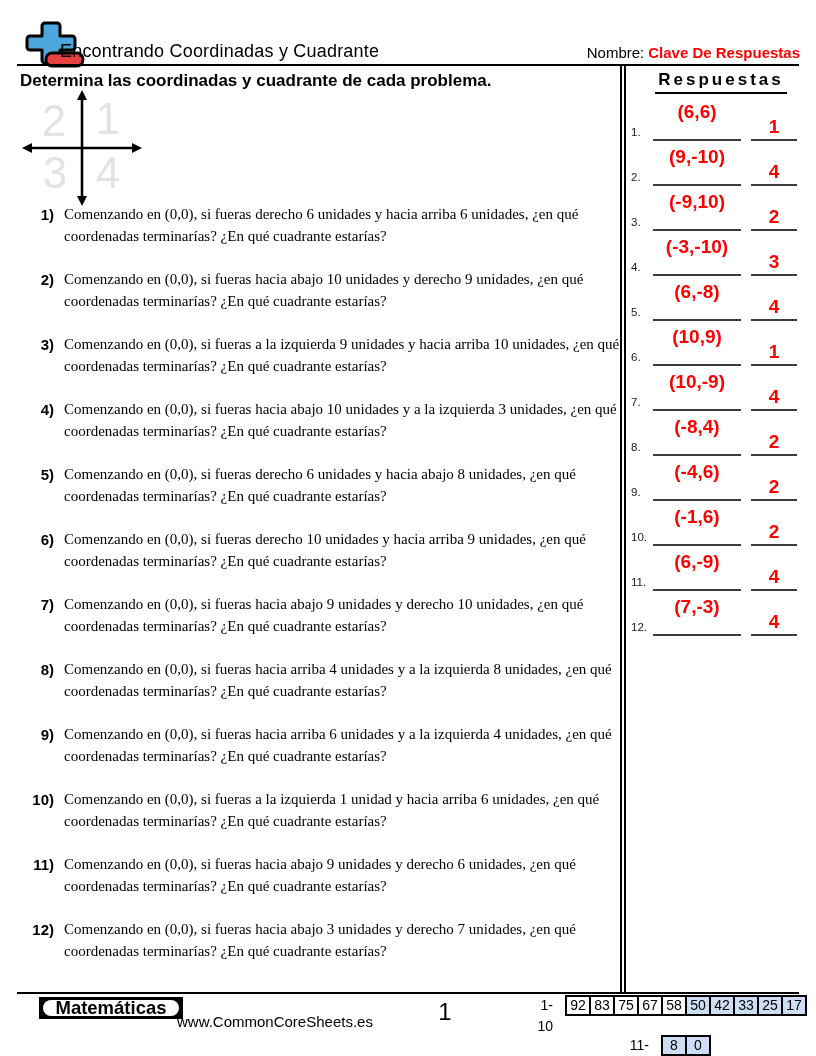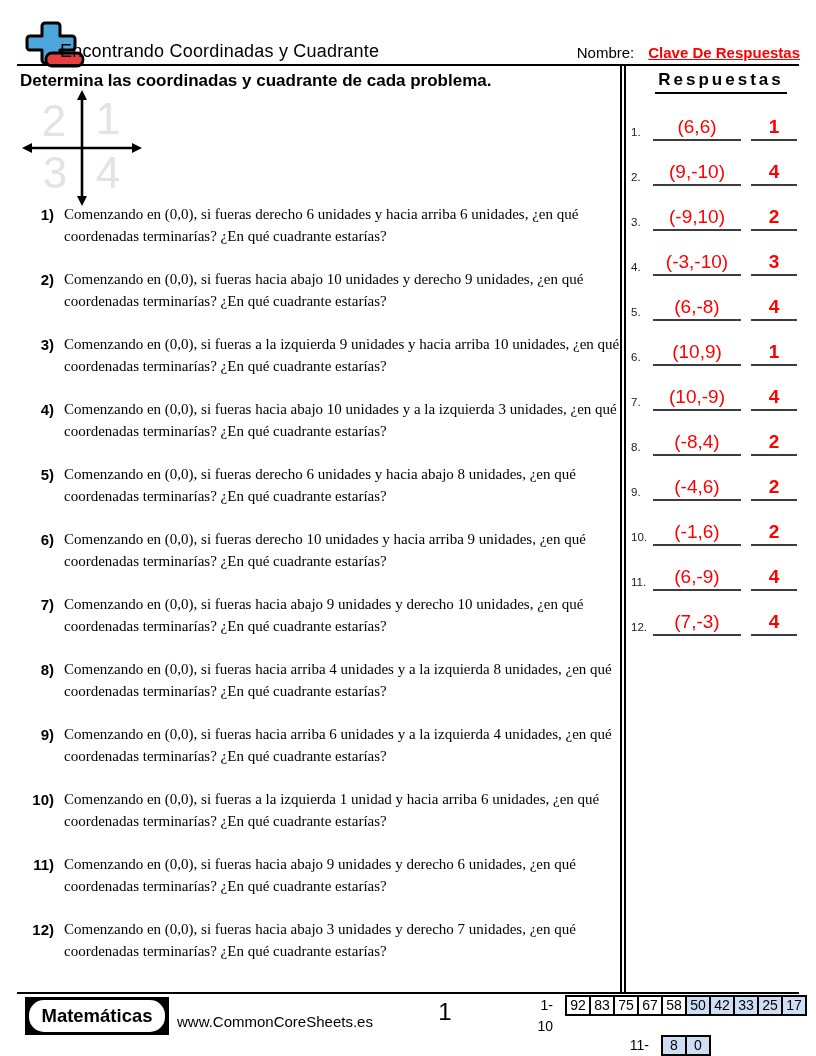--- a/index.html
+++ b/index.html
@@ -10,21 +10,21 @@
   *{box-sizing:border-box;}
   html,body{margin:0;padding:0;background:#ffffff;}
   body{width:816px;height:1056px;font-family:"Liberation Sans",sans-serif;color:#000;}
   .page{position:relative;width:816px;height:1056px;background:#fff;overflow:hidden;}
 
   
   .logo-svg{position:absolute;left:24px;top:20px;width:62px;height:50px;}
   .header-line{position:absolute;left:17px;top:64px;width:782px;height:2px;background:#000;}
   .title{position:absolute;left:60px;top:41px;width:540px;text-align:left;font-size:18px;letter-spacing:.2px;white-space:nowrap;}
   .name-block{position:absolute;right:16px;top:44px;font-size:15px;white-space:nowrap;}
-  .name-value{color:var(--accent);font-weight:bold;margin-left:14px;text-decoration:underline;}
+  .name-value{color:var(--accent);font-weight:bold;margin-left:4px;}
 
   
   .instruction{position:absolute;left:20px;top:71px;font-size:17px;font-weight:bold;}
   .quad-svg{position:absolute;left:16px;top:88px;width:132px;height:122px;}
   .quad-svg text{font-family:"Liberation Sans",sans-serif;font-size:44px;fill:var(--quad-gray);text-anchor:middle;}
 
   
   .problems{position:absolute;left:28px;top:204px;width:592px;}
   .problem{display:flex;margin-bottom:22px;font-size:15px;line-height:21.5px;}
   .p-num{min-width:26px;text-align:right;font-weight:bold;margin-right:10px;flex:none;}
@@ -32,26 +32,26 @@
 
   
   .column-divider{position:absolute;left:620px;top:66px;height:927px;width:6px;border-left:2px solid #000;border-right:2px solid #000;}
 
   
   .answers{position:absolute;left:631px;top:70px;width:180px;}
   .answers-title{width:fit-content;margin:0 auto;font-size:17px;font-weight:bold;letter-spacing:3px;border-bottom:2.5px solid #000;padding:0 3px 2px 3px;}
   .answer-rows{margin-top:23px;}
   .answer-row{display:flex;align-items:flex-end;height:24px;margin-bottom:21px;}
   .a-num{width:22px;font-size:11.5px;color:#1a1a1a;padding-bottom:3px;flex:none;}
-  .a-coords{width:88px;text-align:center;color:var(--accent);font-weight:normal;font-size:19px;line-height:1;border-bottom:2px solid #3c3c3c;padding-bottom:3px;flex:none;}
+  .a-coords{width:88px;text-align:center;color:var(--accent);font-weight:bold;font-size:19px;line-height:1;border-bottom:2px solid #3c3c3c;padding-bottom:18px;flex:none;}
   .a-quad{width:46px;margin-left:10px;text-align:center;color:var(--accent);font-weight:bold;font-size:19px;line-height:1;border-bottom:2px solid #3c3c3c;padding-bottom:3px;flex:none;}
 
   
   .footer-line{position:absolute;left:17px;top:992px;width:782px;height:2px;background:#000;}
-  .subject-badge{position:absolute;left:25px;top:997px;width:144px;height:38px;background:#000;}
+  .subject-badge{position:absolute;left:39px;top:997px;width:144px;height:22px;background:#000;}
   .badge-pill{position:absolute;left:4px;right:4px;top:3px;bottom:3px;background:#fff;border-radius:15px;display:flex;align-items:center;justify-content:center;font-weight:bold;font-size:18.5px;color:#000;}
   .website-url{position:absolute;left:177px;top:1013px;font-size:15px;}
   .page-number{position:absolute;left:415px;top:998px;width:60px;text-align:center;font-size:24px;}
   .score-table{position:absolute;left:527px;top:995px;}
   .score-row{display:flex;}
   .score-row + .score-row{margin-top:-2px;justify-content:center;}
   .score-label{width:38px;text-align:right;padding-right:12px;font-size:14px;line-height:21px;flex:none;}
   .score-cell{width:26px;height:21px;border:2px solid #000;margin-left:-2px;text-align:center;font-size:14px;line-height:16px;background:#fff;flex:none;}
   .score-cell.first{margin-left:0;}
   .score-cell.hl{background:var(--hl);}

